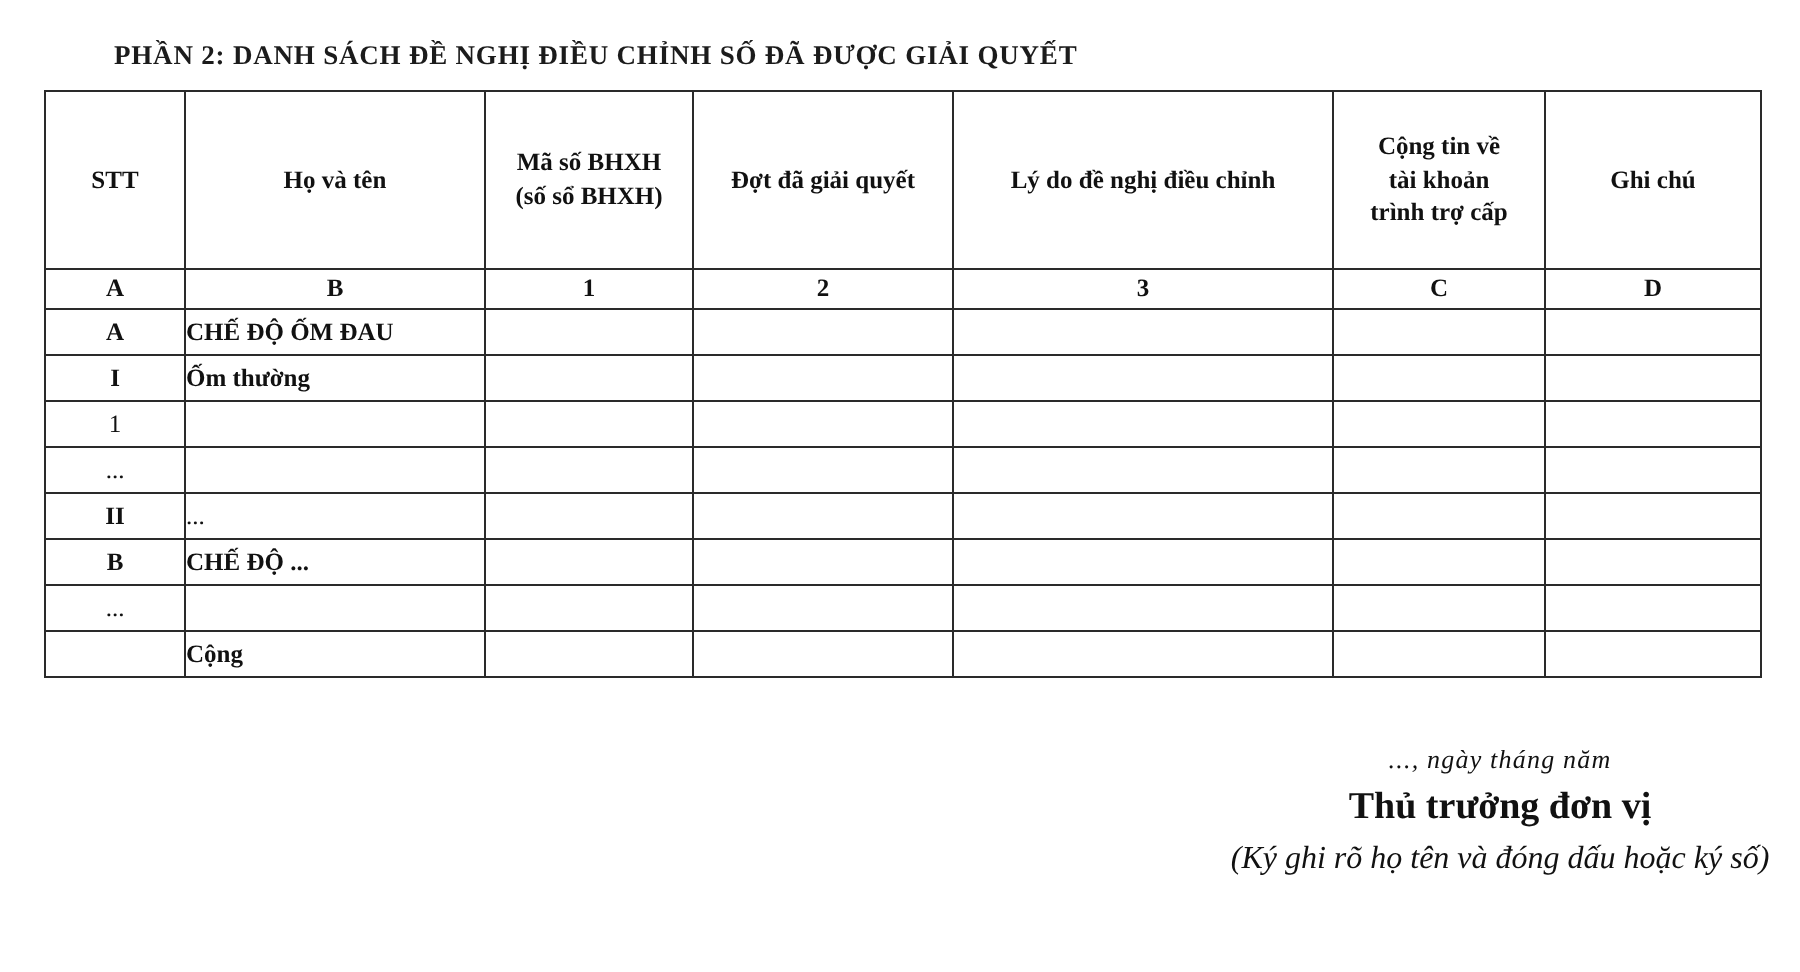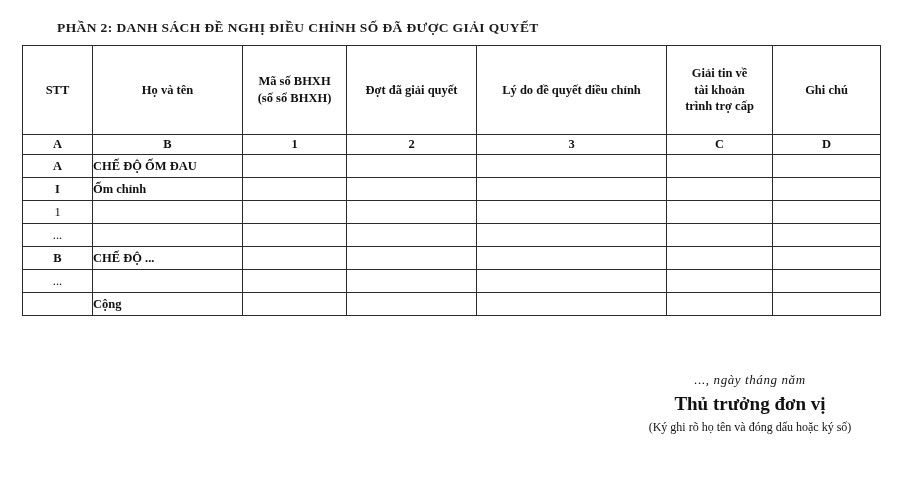--- a/index.html
+++ b/index.html
@@ -97,21 +97,22 @@
   .sign-date {
     font-size: 13px;
     font-style: italic;
     letter-spacing: 0.6px;
   }
   .sign-title {
     font-size: 19px;
     font-weight: bold;
   }
   .sign-hint {
-    font-size: 12px;
+    font-size: 16px;
+    font-style: italic;
   }
 </style>
 </head>
 <body>
 
 <div class="page">
 
   <div class="section-title">PHẦN 2: DANH SÁCH ĐỀ NGHỊ ĐIỀU CHỈNH SỐ ĐÃ ĐƯỢC GIẢI QUYẾT</div>
 
   <table class="grid">
@@ -126,23 +127,23 @@
     </colgroup>
     <thead>
       <tr>
         <th class="hdr">STT</th>
         <th class="hdr">Họ và tên</th>
         <th class="hdr">
           <div>Mã số BHXH</div>
           <div>(số sổ BHXH)</div>
         </th>
         <th class="hdr">Đợt đã giải quyết</th>
-        <th class="hdr">Lý do đề quyết điều chỉnh</th>
+        <th class="hdr">Lý do đề nghị điều chỉnh</th>
         <th class="hdr">
-          <div>Giải tin về</div>
+          <div>Cộng tin về</div>
           <div>tài khoản</div>
           <div>trình trợ cấp</div>
         </th>
         <th class="hdr">Ghi chú</th>
       </tr>
     </thead>
     <tbody>
       <tr>
         <td class="numrow">A</td>
         <td class="numrow">B</td>
@@ -158,21 +159,21 @@
         <td class="body-cell label">CHẾ ĐỘ ỐM ĐAU</td>
         <td class="body-cell"></td>
         <td class="body-cell"></td>
         <td class="body-cell"></td>
         <td class="body-cell"></td>
         <td class="body-cell"></td>
       </tr>
 
       <tr>
         <td class="body-cell idx">I</td>
-        <td class="body-cell label">Ốm chỉnh</td>
+        <td class="body-cell label">Ốm thường</td>
         <td class="body-cell"></td>
         <td class="body-cell"></td>
         <td class="body-cell"></td>
         <td class="body-cell"></td>
         <td class="body-cell"></td>
       </tr>
 
       <tr>
         <td class="body-cell idx light">1</td>
         <td class="body-cell label dots"></td>
@@ -186,20 +187,29 @@
       <tr>
         <td class="body-cell idx light">...</td>
         <td class="body-cell label dots"></td>
         <td class="body-cell"></td>
         <td class="body-cell"></td>
         <td class="body-cell"></td>
         <td class="body-cell"></td>
         <td class="body-cell"></td>
       </tr>
 
+      <tr>
+        <td class="body-cell idx">II</td>
+        <td class="body-cell label dots">...</td>
+        <td class="body-cell"></td>
+        <td class="body-cell"></td>
+        <td class="body-cell"></td>
+        <td class="body-cell"></td>
+        <td class="body-cell"></td>
+      </tr>
 
       <tr>
         <td class="body-cell idx">B</td>
         <td class="body-cell label">CHẾ ĐỘ ...</td>
         <td class="body-cell"></td>
         <td class="body-cell"></td>
         <td class="body-cell"></td>
         <td class="body-cell"></td>
         <td class="body-cell"></td>
       </tr>

